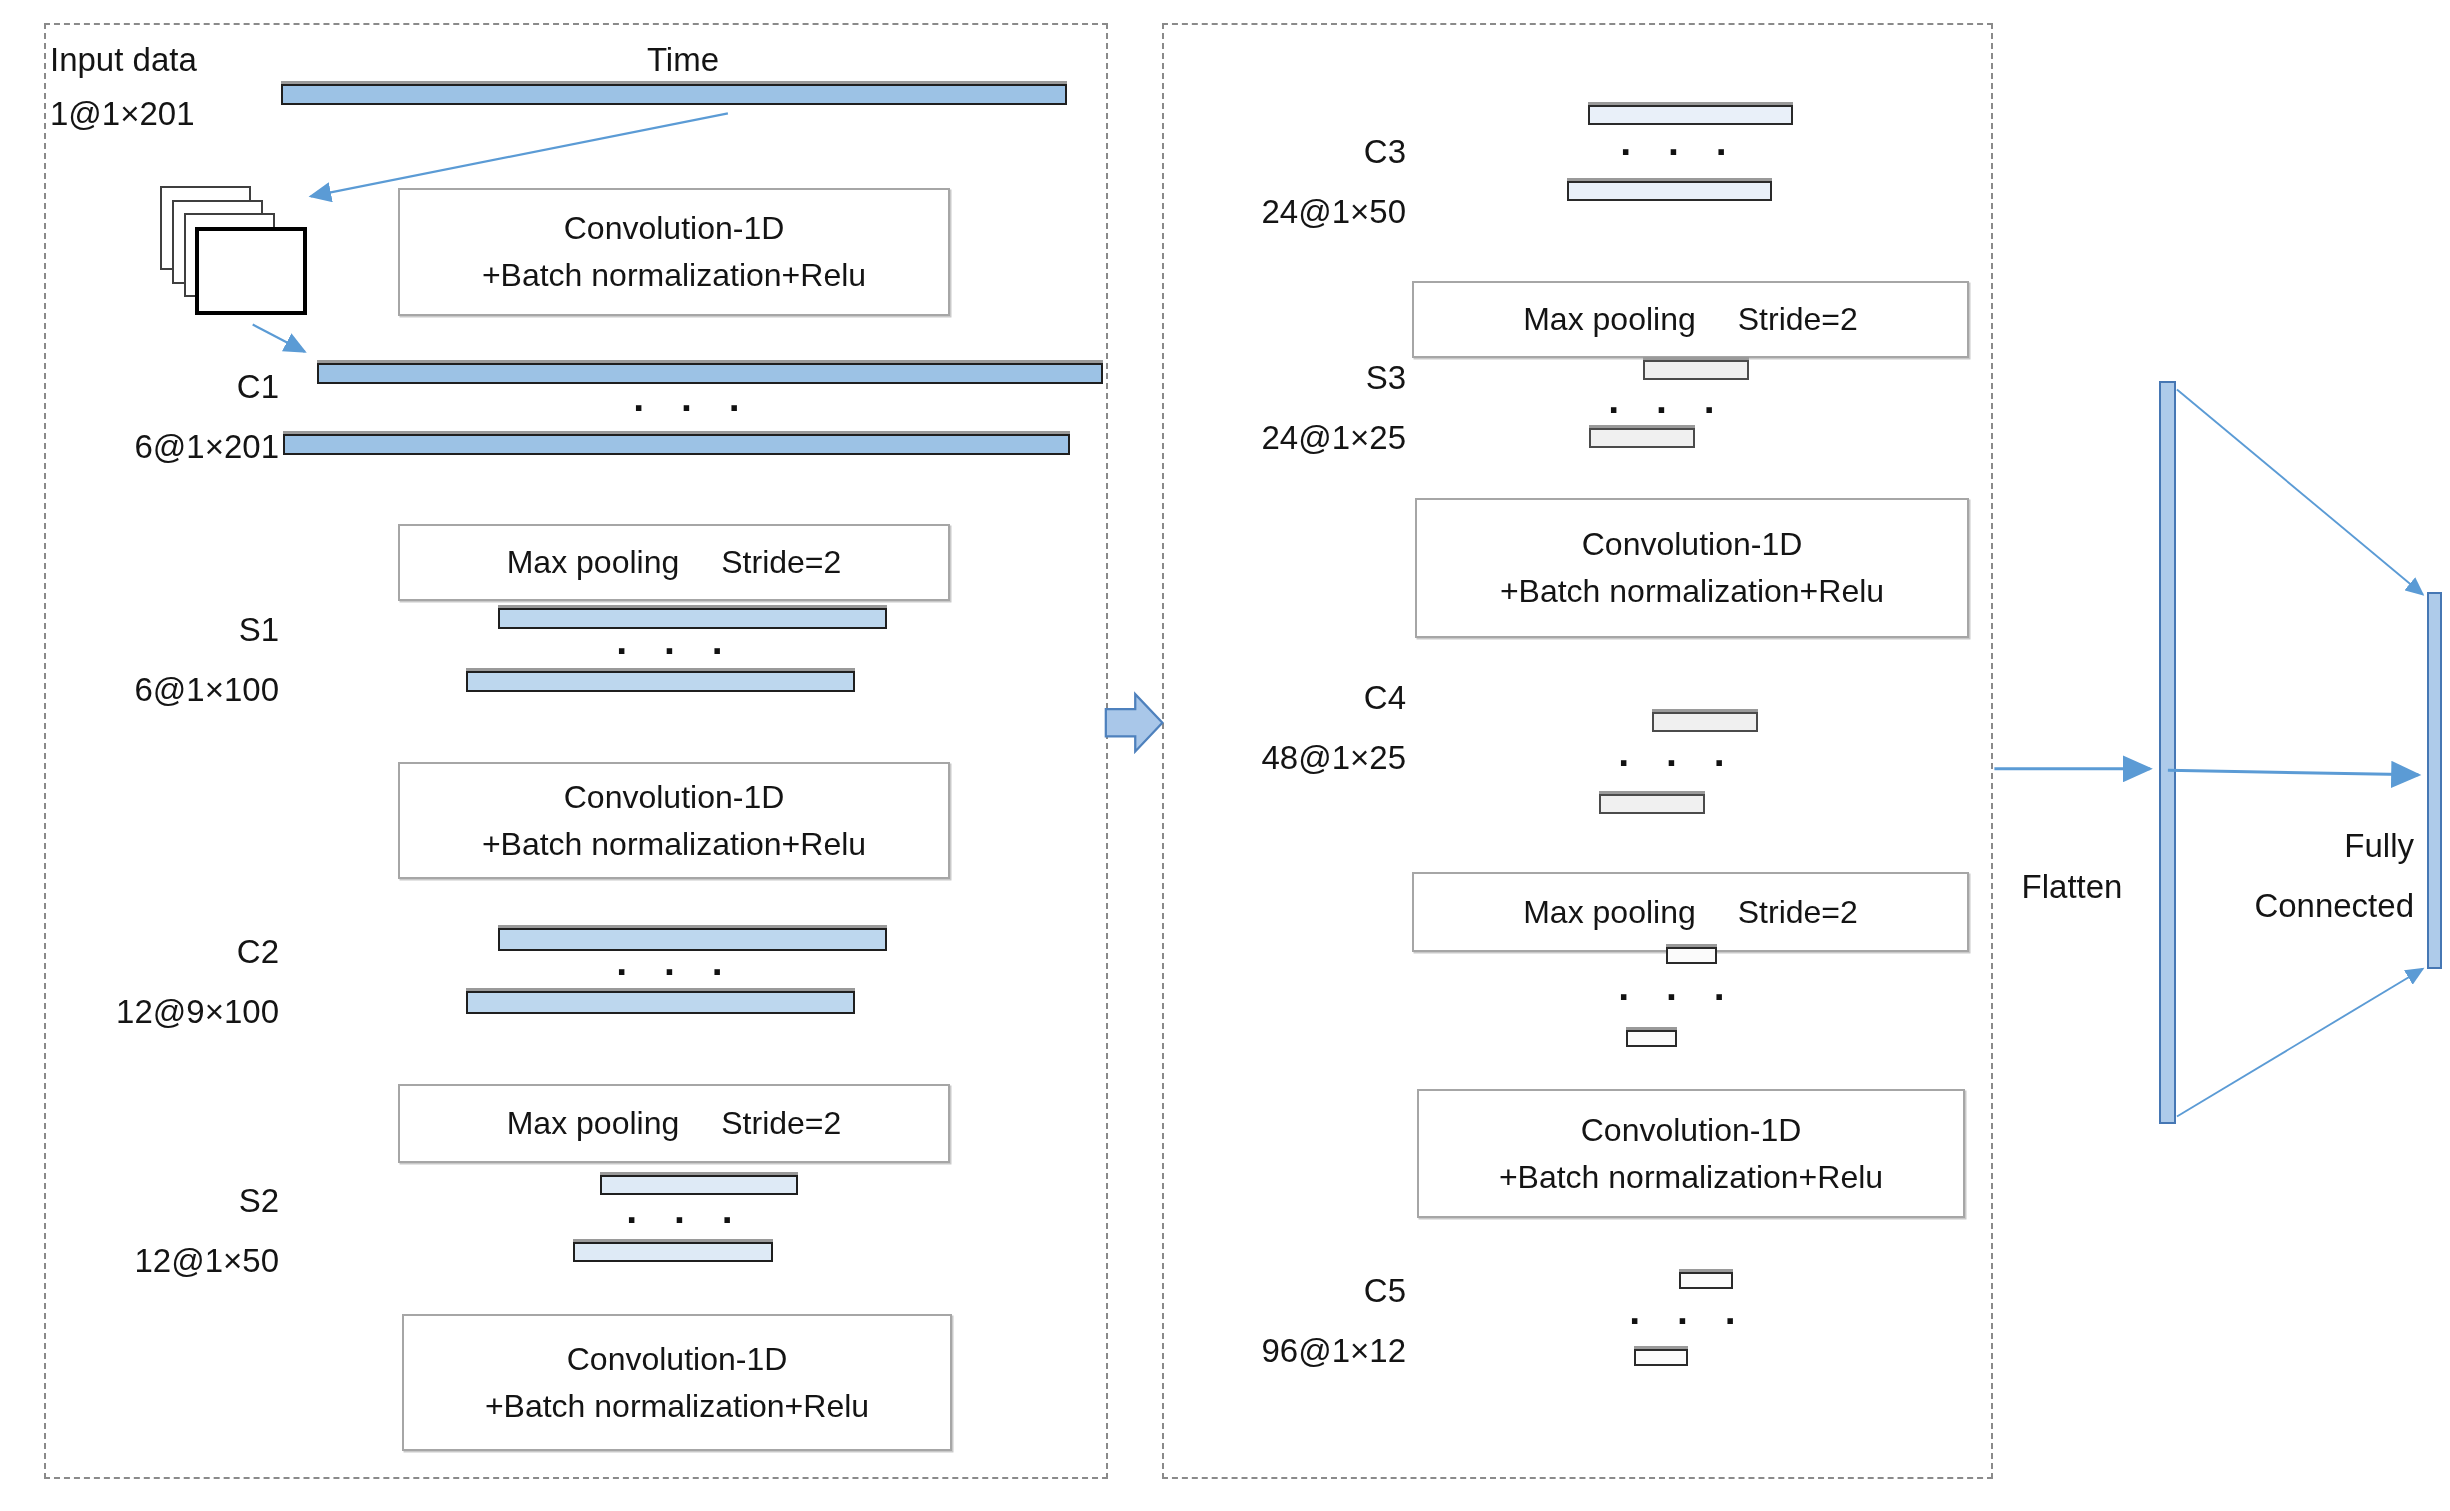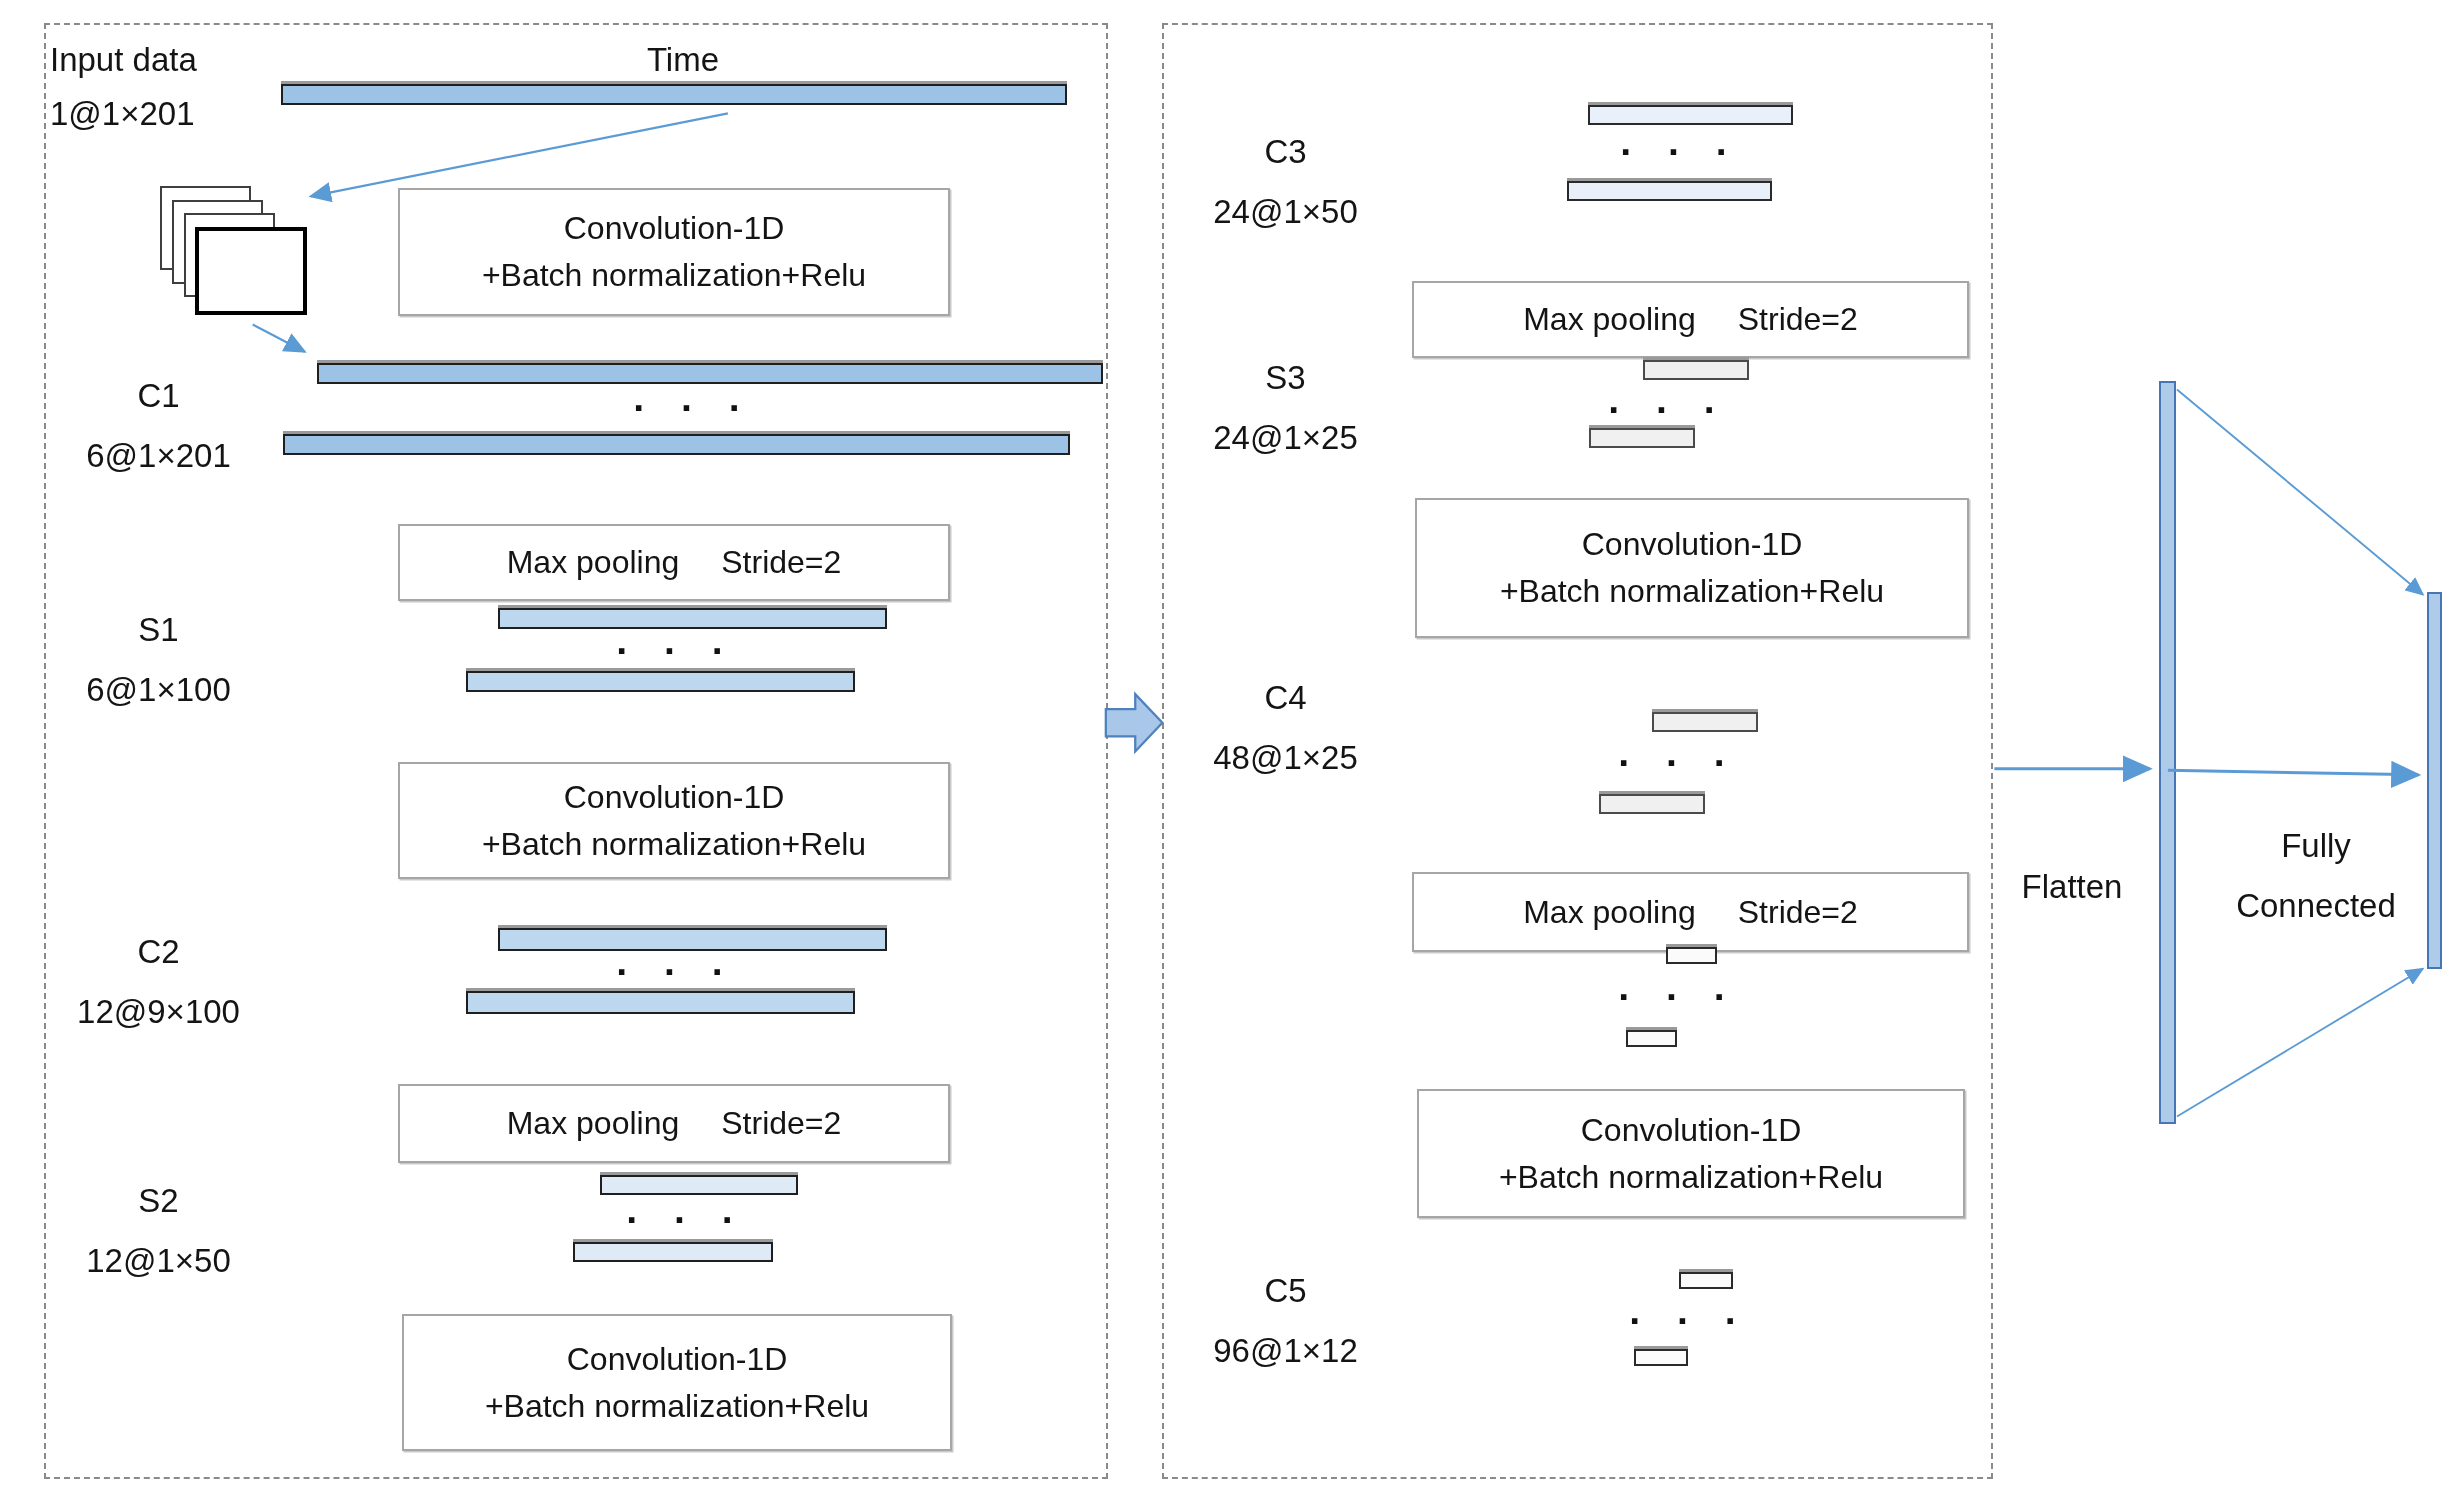--- a/index.html
+++ b/index.html
@@ -6,21 +6,21 @@
   .canvas{position:relative;width:2450px;height:1512px;background:#ffffff;overflow:hidden;
           font-family:"Liberation Sans", sans-serif;color:#111;}
 
   .panel{position:absolute;border:2.3px dashed #8a8a8a;background:transparent;box-sizing:border-box;}
   .panel.left{left:44px;top:22.6px;width:1064px;height:1456px;}
   .panel.right{left:1162px;top:22.6px;width:831px;height:1456px;}
 
   .txt{position:absolute;font-size:33px;line-height:54px;color:#141414;}
   .center{text-align:center;}
 
-  .layer-label{position:absolute;width:241px;text-align:center;font-size:33px;line-height:60px;color:#141414;}
+  .layer-label{position:absolute;width:241px;text-align:right;font-size:33px;line-height:60px;color:#141414;}
 
   .opbox{position:absolute;background:#ffffff;border:2.3px solid #a6a6a6;box-sizing:border-box;
          display:flex;flex-direction:column;align-items:center;justify-content:center;
          font-size:32px;line-height:47px;color:#141414;box-shadow:1.5px 1.5px 0 #c9c9c9;}
   .opbox.pool{flex-direction:row;gap:42px;margin-top:32px;}
 
   .bar{position:absolute;box-sizing:border-box;border:2.3px solid #1f1f1f;box-shadow:0 -3px 0 #9a9a9a;}
   .c-strong{background:#9cc2e5;}
   .c-mid{background:#bdd7ee;}
   .c-light{background:#deeaf6;}
@@ -75,21 +75,21 @@
   </div>
   <div class="opbox pool" style="left:398px;top:1052px;width:552px;height:79px;">
     <span>Max pooling</span>
     <span>Stride=2</span>
   </div>
   <div class="opbox" style="left:402px;top:1314px;width:550px;height:137px;">
     <div>Convolution-1D</div>
     <div>+Batch normalization+Relu</div>
   </div>
 
-  <div class="layer-label" style="left:38px;top:366px;">
+  <div class="layer-label" style="left:38px;top:357px;">
     <div>C1</div>
     <div>6@1×201</div>
   </div>
   <div class="layer-label" style="left:38px;top:600px;">
     <div>S1</div>
     <div>6@1×100</div>
   </div>
   <div class="layer-label" style="left:38px;top:922px;">
     <div>C2</div>
     <div>12@9×100</div>

